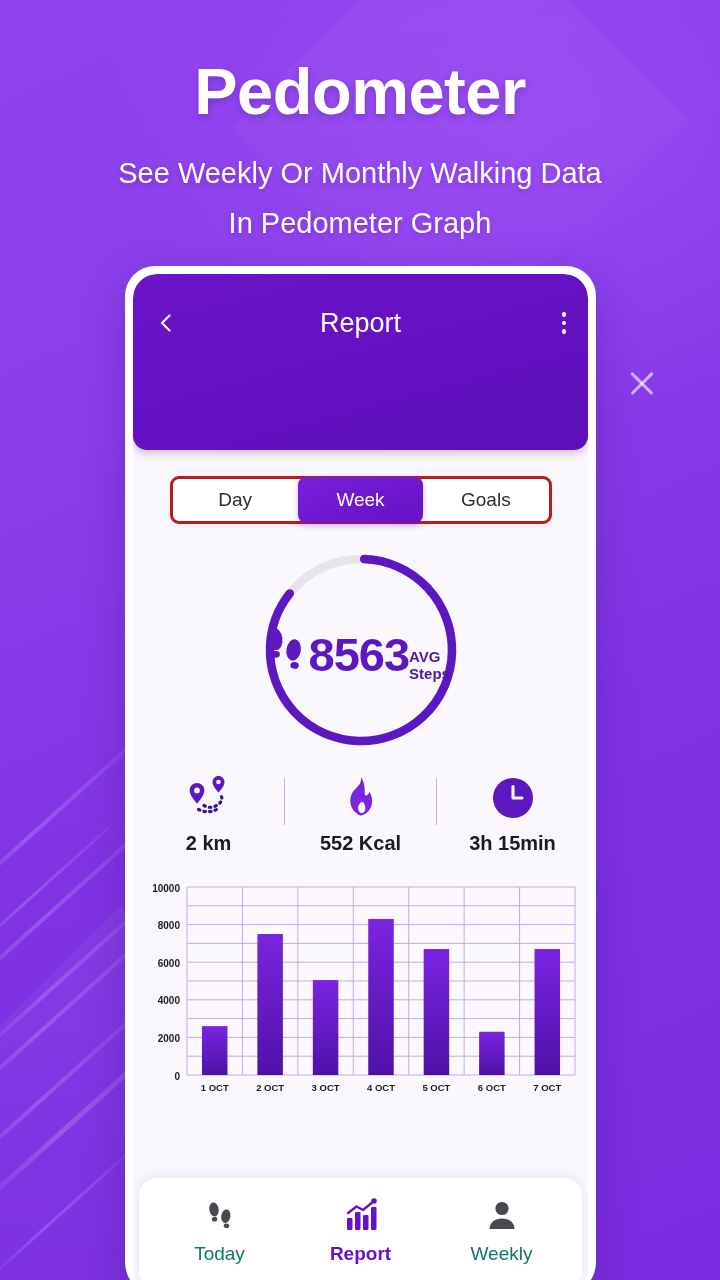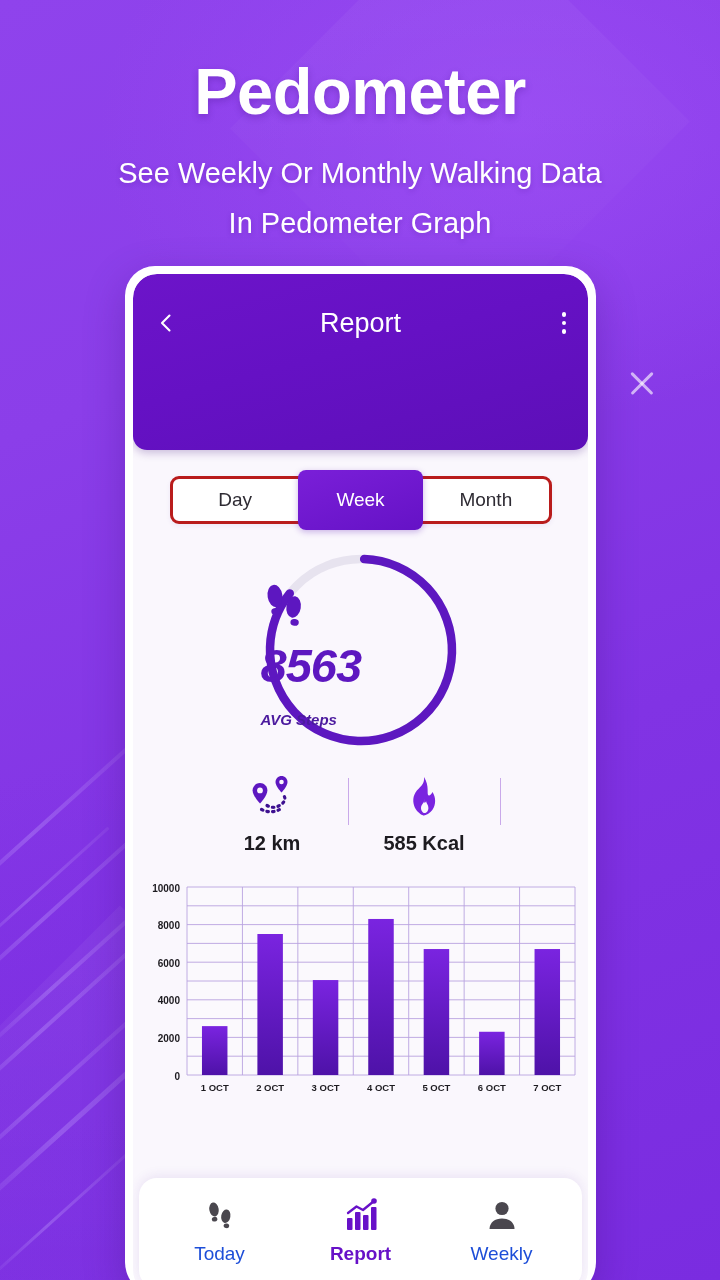--- a/index.html
+++ b/index.html
@@ -108,28 +108,28 @@
     background:#ffffff; border:3px solid #b91c1c; border-radius:9px;
     display:flex; box-shadow:0 2px 5px rgba(90,40,160,0.07);align-items:center;
   }
   .seg {
     flex:1; display:flex; align-items:center; justify-content:center;
     font-size:19px; color:#2e2b33; cursor:pointer; border-radius:8px;
   }
   .seg.active {
     background:linear-gradient(160deg,#7a1fd8 0%,#6512c6 100%);
     color:#ffffff; box-shadow:0 2px 6px rgba(90,20,180,0.30);
-    margin:-1px 0; height:60px;
+    margin:-1px 0; height:46px;
   }
   
   #ring-wrap { margin-top:26px; display:flex; justify-content:center; }
   #ring { position:relative; width:200px; height:200px; }
   #ring-center {
-    position:absolute; inset:0; display:flex; flex-direction:column;
-    justify-content:center; padding-top:8px;font-style:italic;
+    position:absolute; inset:0; display:flex; flex-direction:row;
+    align-items:center; justify-content:center; padding-top:8px;
   }
   #footprint-icon { margin-bottom:2px; }
   #steps-value {
     font-size:47px; font-weight:bold; color:#5d17c0; letter-spacing:-1px; line-height:1;
   }
   #steps-label { font-size:15px; font-weight:bold; color:#4b1a9e; margin-top:22px; }
   
   #stats {
     margin-top:22px; display:flex; align-items:stretch; justify-content:center;
   }
@@ -143,21 +143,21 @@
   
   #bottom-nav {
     position:absolute; left:6px; right:6px; bottom:8px; height:110px;
     background:#ffffff; border-radius:18px;
     box-shadow:0 -2px 12px rgba(90,40,160,0.10);
     display:flex; align-items:center; padding:6px 10px 10px 10px;
   }
   .nav-item {
     flex:1; display:flex; flex-direction:column; align-items:center; gap:7px; cursor:pointer;
   }
-  .nav-label { font-size:19px; color:#1d4ed8; }
+  .nav-label { font-size:19px; color:#0f766e; }
   .nav-item.active .nav-label { color:#6711c8; font-weight:bold; }
 </style>
 </head>
 <body>
 
 <div id="bg">
   <div class="diag">
     <div class="tri" style="left:300px;top:-40px;width:320px;height:330px;transform:rotate(45deg);"></div>
     <div class="tri" style="left:-60px;top:980px;width:360px;height:360px;transform:rotate(45deg);"></div>
     <div class="streak" style="left:-50px;top:1230px;width:330px;height:5px;"></div>
@@ -199,21 +199,21 @@
           <i></i>
           <i></i>
           <i></i>
         </div>
       </div>
     </div>
 
     <div id="segmented">
       <div class="seg">Day</div>
       <div class="seg active">Week</div>
-      <div class="seg">Month</div>
+      <div class="seg">Goals</div>
     </div>
 
     <div id="ring-wrap">
       <div id="ring">
         <svg width="200" height="200" viewBox="0 0 200 200">
           <circle cx="100" cy="100" r="91" fill="none" stroke="#e7e3ef" stroke-width="8.5"></circle>
           <circle cx="100" cy="100" r="91" fill="none" stroke="#5d17c0" stroke-width="8.5" stroke-linecap="round" stroke-dasharray="486 86" stroke-dashoffset="0" transform="rotate(-88 100 100)"></circle>
         </svg>
         <div id="ring-center">
           <div id="footprint-icon">
@@ -235,33 +235,42 @@
         <div class="stat-icon">
           <svg width="52" height="46" viewBox="0 0 52 46">
             <path d="M14 8c-4.1 0-7.4 3.3-7.4 7.4 0 5.4 7.4 13 7.4 13s7.4-7.6 7.4-13C21.4 11.3 18.1 8 14 8z" fill="#5d17c0"></path>
             <circle cx="14" cy="15.4" r="2.9" fill="#faf7fd"></circle>
             <path d="M35.5 1c-3.3 0-6 2.7-6 6 0 4.4 6 10.5 6 10.5s6-6.1 6-10.5c0-3.3-2.7-6-6-6z" fill="#5d17c0"></path>
             <circle cx="35.5" cy="7" r="2.3" fill="#faf7fd"></circle>
             <path d="M21 30.5 q7 4 14-1 q7-5 1.5-10.5" stroke="#3d1090" stroke-width="3.2" fill="none" stroke-linecap="round" stroke-dasharray="1.5 4.2"></path>
             <path d="M15.5 34.5 q10 5 20-1" stroke="#3d1090" stroke-width="3.2" fill="none" stroke-linecap="round" stroke-dasharray="1.5 4.2"></path>
           </svg>
         </div>
-        <div class="stat-value">12 km</div>
+        <div class="stat-value">2 km</div>
       </div>
       <div class="divider"></div>
       <div class="stat">
         <div class="stat-icon">
           <svg width="38" height="46" viewBox="0 0 38 46">
             <path d="M19 2c1 8-5 10-8.5 15.5C7 23 8 30 11 34.5c2.6 3.9 6.4 6 8 6 1.6 0 6-2 8.8-6.2 3-4.6 3.4-11.7-.3-17.3-1.2 2.6-2.8 3.8-3.8 3.4C21.2 19.6 25 11.3 19 2z" fill="#7a24e0"></path>
             <path d="M19.2 24c.7 4-3.2 5.3-3.2 9 0 2.9 2 5 3.6 5 1.7 0 3.8-2 3.8-5.1 0-3-2.1-4.4-2.3-6.6-.4 1.1-1 1.6-1.5 1.4-.6-.2-.5-1.5-.4-3.7z" fill="#faf7fd"></path>
           </svg>
         </div>
-        <div class="stat-value">585 Kcal</div>
+        <div class="stat-value">552 Kcal</div>
       </div>
       <div class="divider"></div>
+      <div class="stat">
+        <div class="stat-icon">
+          <svg width="44" height="44" viewBox="0 0 44 44">
+            <circle cx="22" cy="22" r="20" fill="#5d17c0"></circle>
+            <path d="M22 10.5 V22 H31" stroke="#faf7fd" stroke-width="3.1" fill="none" stroke-linecap="round" stroke-linejoin="round"></path>
+          </svg>
+        </div>
+        <div class="stat-value">3h 15min</div>
+      </div>
     </div>
 
     <div id="chart-card">
       <div id="chart-area">
         <svg id="chart-svg" width="448" height="230" viewBox="0 0 448 230">
             <rect x="46" y="8" width="388" height="188" fill="#fbf9fd"></rect>
             <line x1="46" y1="196" x2="434" y2="196" stroke="#b9a3e0" stroke-width="0.9"></line>
             <line x1="46" y1="177.2" x2="434" y2="177.2" stroke="#b9a3e0" stroke-width="0.9"></line>
             <line x1="46" y1="158.4" x2="434" y2="158.4" stroke="#b9a3e0" stroke-width="0.9"></line>
             <line x1="46" y1="139.6" x2="434" y2="139.6" stroke="#b9a3e0" stroke-width="0.9"></line>

